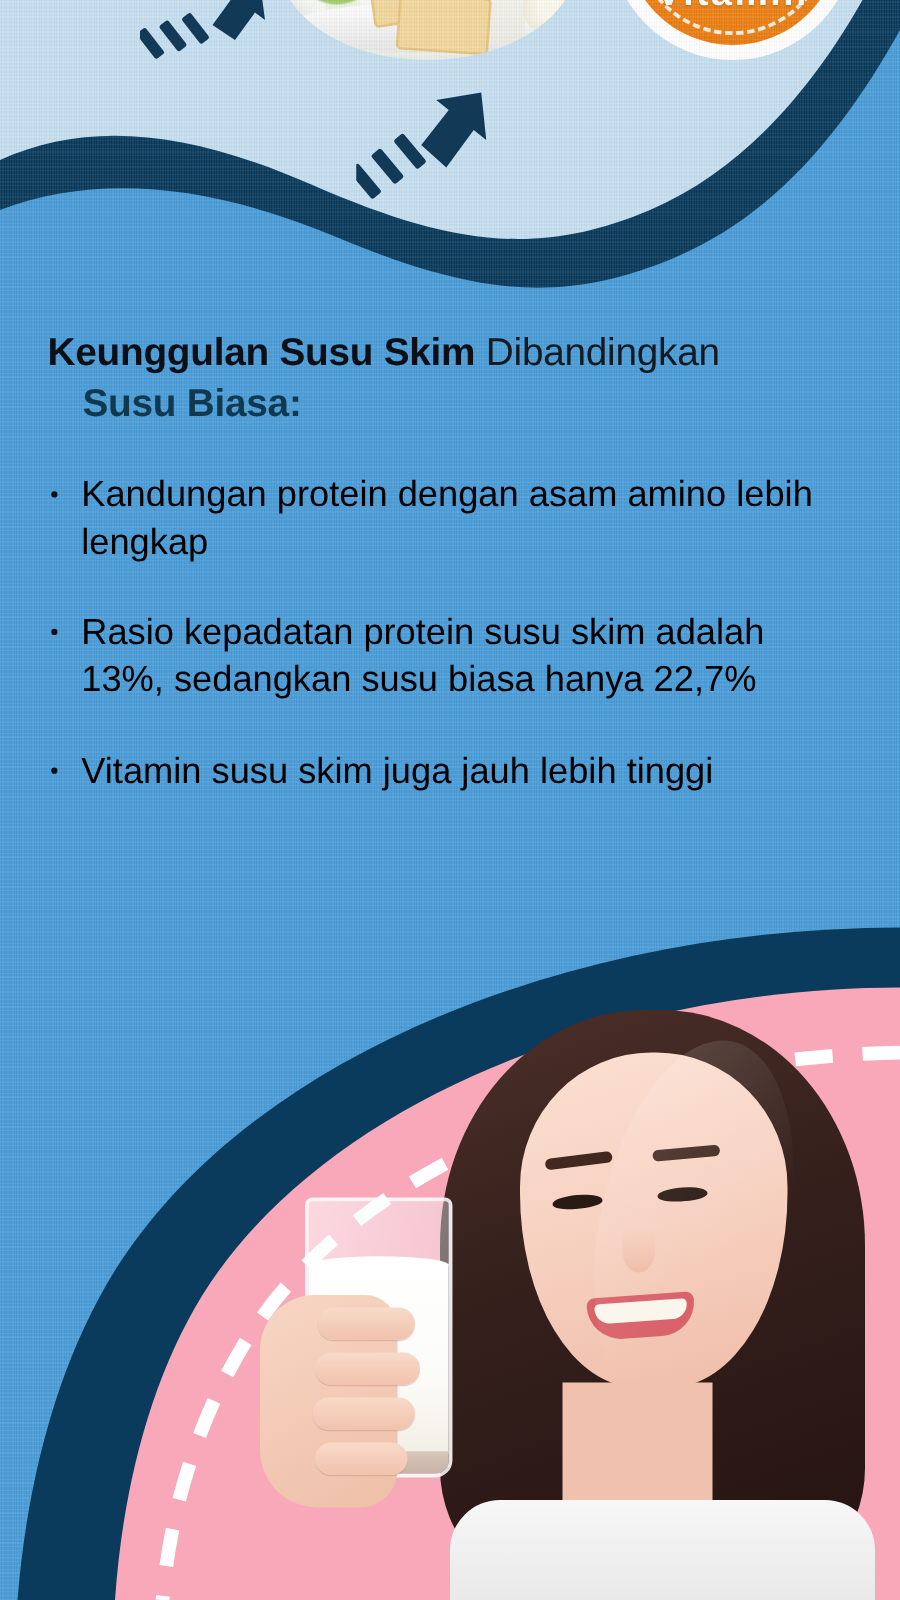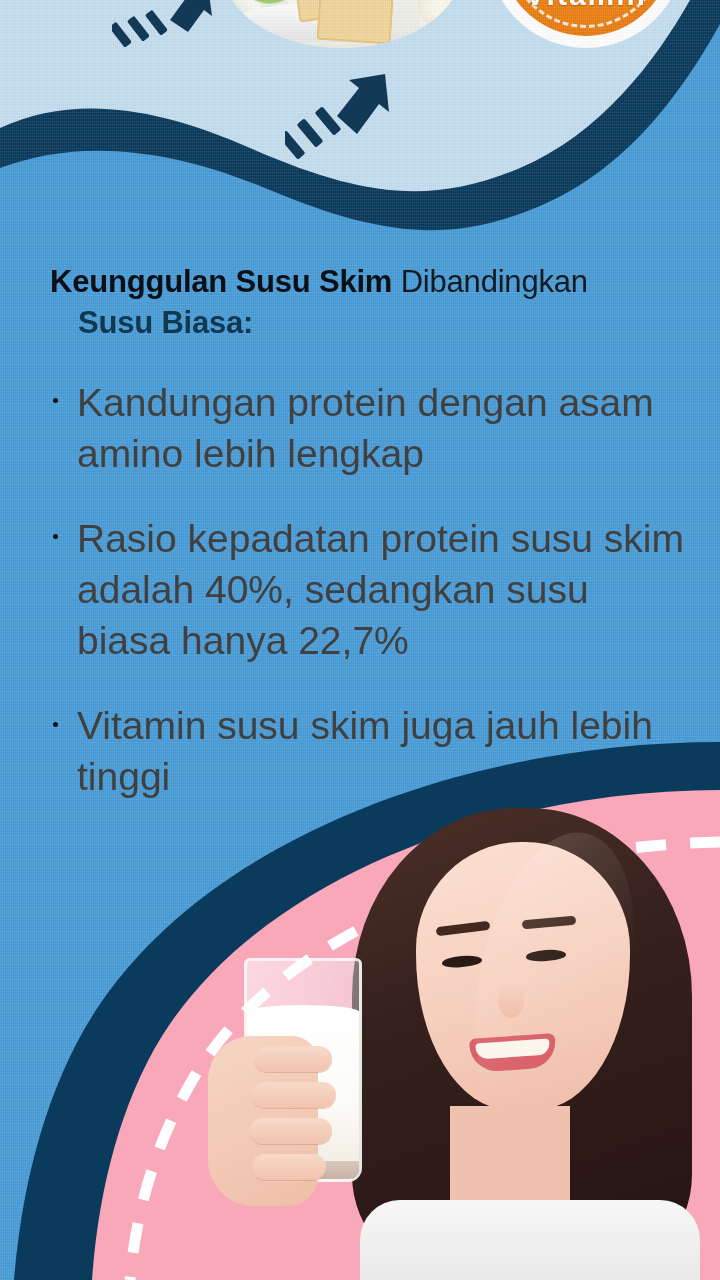--- a/index.html
+++ b/index.html
@@ -129,44 +129,44 @@
   }
 
   
   .arrow { position: absolute; z-index: 7; }
   .arrow-1 { left: 112px; top: -14px; }
   .arrow-2 { left: 285px; top: 72px; }
 
   
   .content {
     position: absolute;
-    left: 50px;
+    left: 38px;
     top: 262px;
     width: 648px;
     z-index: 9;
   }
   .headline {
     font-size: 31px;
     line-height: 1.32;
     color: #111418;
     margin: 0 0 34px 0;
     letter-spacing: -0.2px;
   }
   .headline .hl-strong { font-weight: bold; color: #0c1016; }
   .headline .hl-rest   { font-weight: normal; color: #141a20; }
   .headline .hl-line2  { font-weight: bold; color: #10384f; margin-left: 28px; }
 
   .bullets { list-style: none; margin: 0; padding: 0; }
   .bullet {
     position: relative;
     padding-left: 27px;
     margin-bottom: 35px;
-    font-size: 39px;
+    font-size: 29px;
     line-height: 1.30;
-    color: #404040;
+    color: #000000;
     max-width: 610px;
   }
   .bullet:last-child { margin-bottom: 0; }
   .bullet .dot {
     position: absolute;
     left: 3px;
     top: .52em;
     width: 5px; height: 5px;
     border-radius: 50%;
     background: #0d1217;
@@ -374,21 +374,21 @@
       <span class="hl-line2">Susu Biasa:</span>
     </h1>
 
     <ul class="bullets">
       <li class="bullet">
         <span class="dot"></span>
         <span>Kandungan protein dengan asam amino lebih lengkap</span>
       </li>
       <li class="bullet">
         <span class="dot"></span>
-        <span>Rasio kepadatan protein susu skim adalah 40%, sedangkan susu biasa hanya 22,7%</span>
+        <span>Rasio kepadatan protein susu skim adalah 13%, sedangkan susu biasa hanya 22,7%</span>
       </li>
       <li class="bullet">
         <span class="dot"></span>
         <span>Vitamin susu skim juga jauh lebih tinggi</span>
       </li>
     </ul>
   </div>
 
   <svg class="svg-layer pink-layer" viewBox="0 0 720 1280" preserveAspectRatio="none">
 

